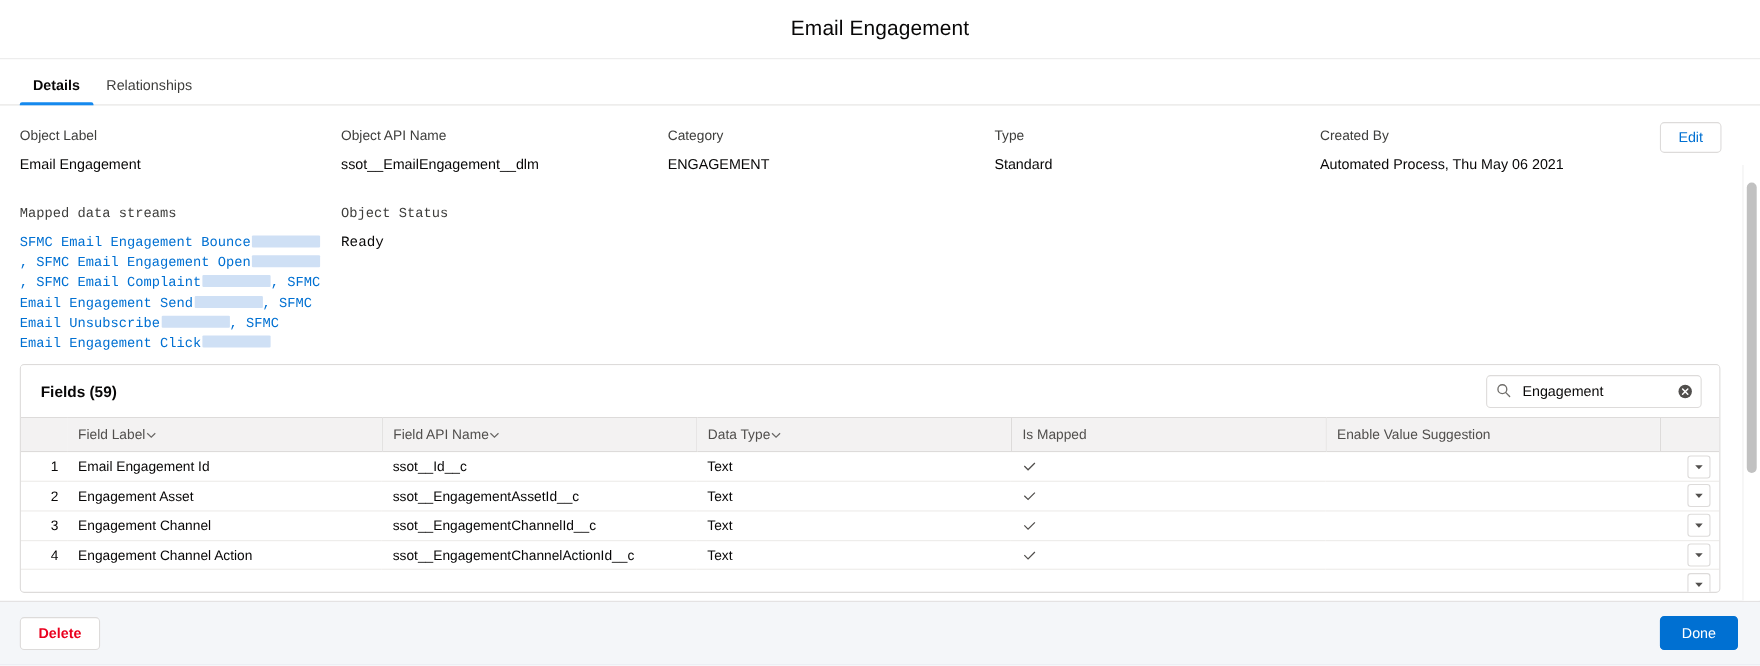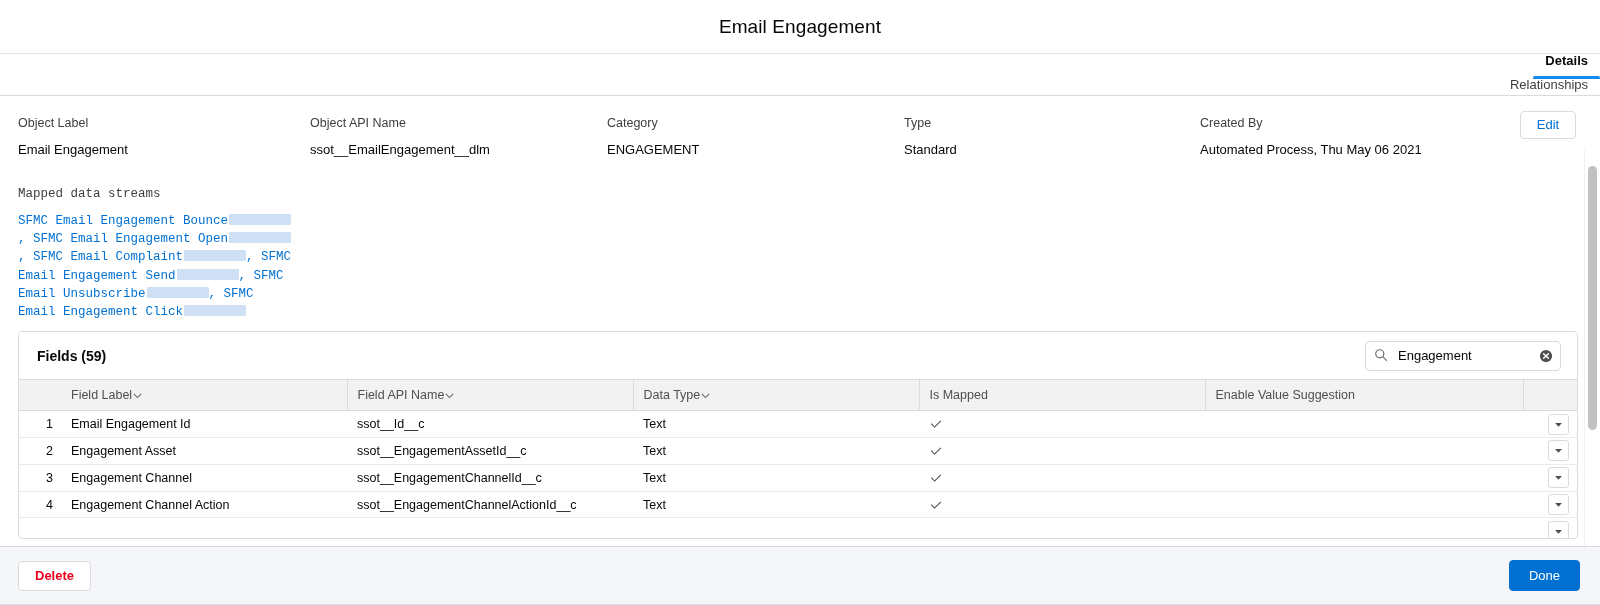--- a/index.html
+++ b/index.html
@@ -41,21 +41,20 @@
 
   
   .tabs-bar {
     height: 42px;
     min-height: 42px;
     display: flex;
     align-items: flex-end;
     padding-left: 18px;
     border-bottom: 1px solid #dddbda;
     background: #ffffff;
-    flex-direction: column;
   }
   .tab {
     position: relative;
     padding: 0 12px 11px 12px;
     font-size: 13px;
     color: #3e3e3c;
     cursor: pointer;
     line-height: 1;
   }
   .tab.active {
@@ -97,21 +96,21 @@
   }
   .dvalue {
     font-size: 13px;
     color: #080707;
     line-height: 18px;
   }
   .detail-row2 { margin-top: 26px; font-family: Liberation Mono, monospace; }
 
   .edit-btn-wrap {
     position: absolute;
-    right: 24px;
+    right: 35px;
     top: 15px;
   }
   .edit-btn {
     min-width: 56px;
     height: 28px;
     padding: 0 13px;
     border: 1px solid #dddbda;
     border-radius: 4px;
     background: #ffffff;
     color: #0070d2;
@@ -139,21 +138,21 @@
     height: 11px;
     background: #cfe0f5;
     vertical-align: -1px;
     border-radius: 1px;
     margin-left: 1px;
   }
   .sep { color: #0070d2; }
 
   
   .fields-card {
-    margin: 6px 22px 0 18px;
+    margin: 6px 36px 0 18px;
     border: 1px solid #dddbda;
     border-radius: 4px;
     background: #ffffff;
     overflow: hidden;
     height: 208px;
   }
   .fields-card-header {
     height: 47px;
     display: flex;
     align-items: center;
@@ -372,20 +371,24 @@
         <div class="dfield">
           <div class="dlabel">Mapped data streams</div>
           <div class="streams">
             <a><span>SFMC Email Engagement Bounce</span></a><span class="redact"></span><span class="sep">,</span>
             <a><span>SFMC Email Engagement Open</span></a><span class="redact"></span><span class="sep">,</span>
             <a><span>SFMC Email Complaint</span></a><span class="redact"></span><span class="sep">,</span>
             <a><span>SFMC Email Engagement Send</span></a><span class="redact"></span><span class="sep">,</span>
             <a><span>SFMC Email Unsubscribe</span></a><span class="redact"></span><span class="sep">,</span>
             <a><span>SFMC Email Engagement Click</span></a><span class="redact"></span>
           </div>
+        </div>
+        <div class="dfield">
+          <div class="dlabel">Object Status</div>
+          <div class="dvalue">Ready</div>
         </div>
         <div></div>
         <div></div>
         <div></div>
       </div>
 
     </div>
 
     <div class="fields-card">
       <div class="fields-card-header">

